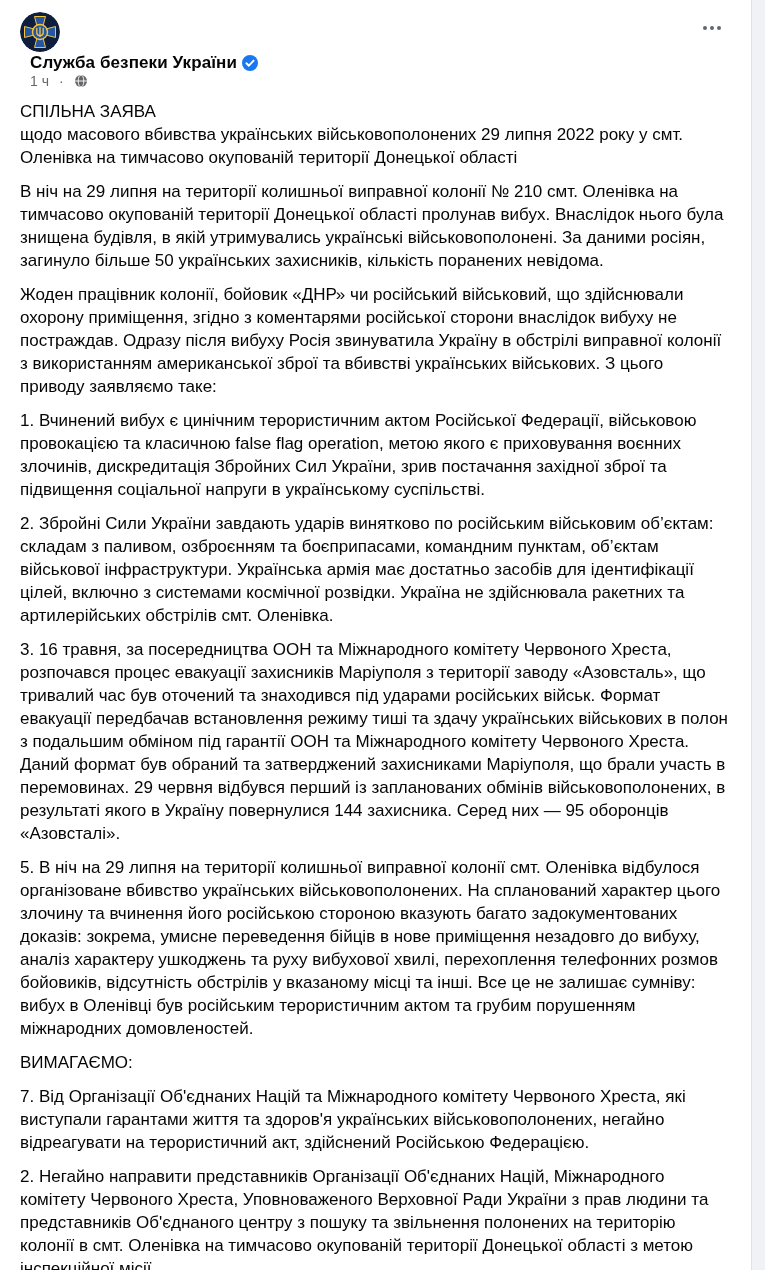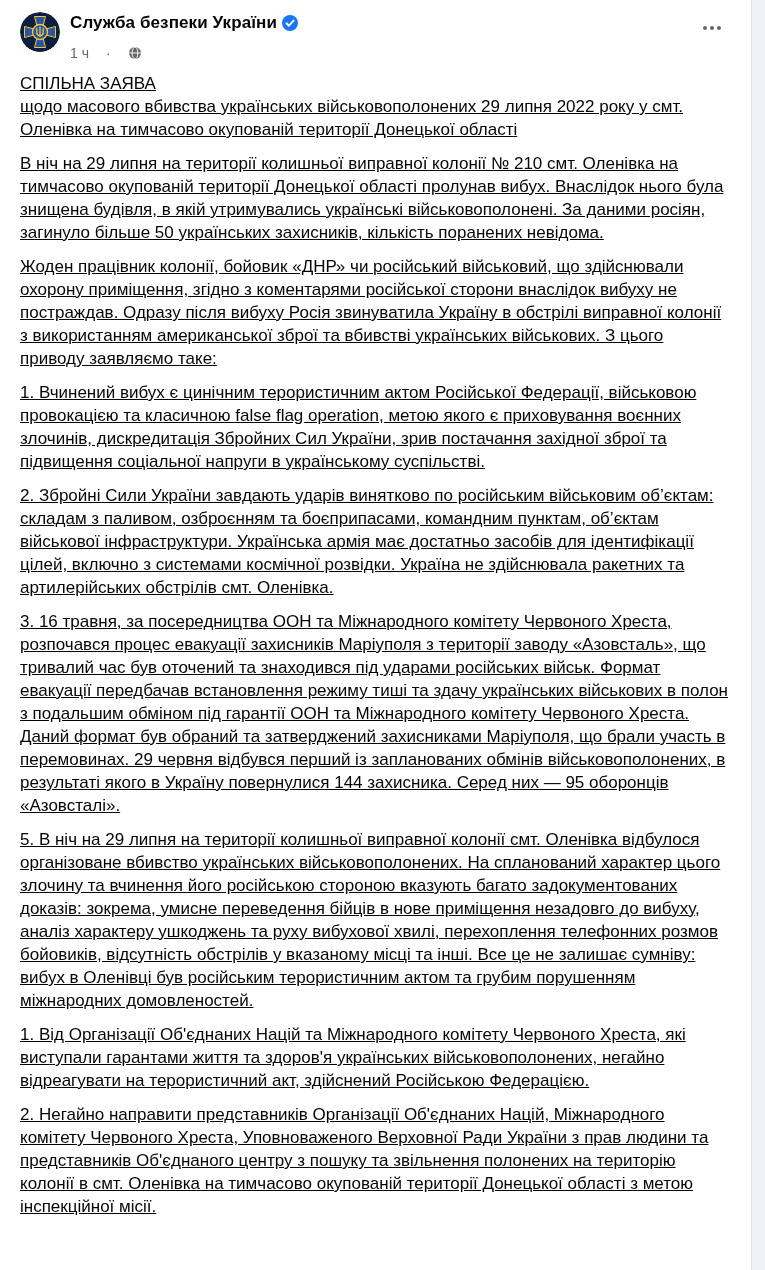--- a/index.html
+++ b/index.html
@@ -22,20 +22,21 @@
     min-height: 1270px;
     background: #ffffff;
     border-right: 1px solid #dfe1e5;
     box-sizing: border-box;
   }
   .post-header {
     position: relative;
     display: flex;
     align-items: flex-start;
     padding: 12px 24px 0 20px;
+    flex-direction: column;
   }
   .avatar {
     width: 40px;
     height: 40px;
     border-radius: 50%;
     flex: 0 0 40px;
     overflow: hidden;
     cursor: pointer;
   }
   .header-info {
@@ -56,24 +57,24 @@
     cursor: pointer;
   }
   .verified {
     width: 16px;
     height: 16px;
     display: inline-block;
   }
   .meta-row {
     display: flex;
     align-items: center;
-    gap: 17px;
+    gap: 10px;
     color: #65676b;
     font-size: 14px;
-    margin-top: 12px;
+    margin-top: 0;
   }
   .meta-row .timestamp { cursor: pointer; }
   .globe {
     width: 14px;
     height: 14px;
     display: inline-block;
   }
   .more-button {
     position: absolute;
     right: 26px;
@@ -93,21 +94,20 @@
   }
   .post-body {
     padding: 11px 22px 24px 20px;
     font-size: 17px;
     line-height: 23px;
     color: #050505;
   }
   .post-body p {
     margin: 0 0 11px 0;
     white-space: pre-line;
-    text-decoration: underline;
   }
   .post-body p:last-child { margin-bottom: 0; }
 </style>
 </head>
 <body>
 
 <div class="card">
 
   <div class="post-header">
 
@@ -160,17 +160,18 @@
 
   <div class="post-body">
     <p>СПІЛЬНА ЗАЯВА
 щодо масового вбивства українських військовополонених 29 липня 2022 року у смт. Оленівка на тимчасово окупованій території Донецької області</p>
     <p>В ніч на 29 липня на території колишньої виправної колонії № 210 смт. Оленівка на тимчасово окупованій території Донецької області пролунав вибух. Внаслідок нього була знищена будівля, в якій утримувались українські військовополонені. За даними росіян, загинуло більше 50 українських захисників, кількість поранених невідома.</p>
     <p>Жоден працівник колонії, бойовик «ДНР» чи російський військовий, що здійснювали охорону приміщення, згідно з коментарями російської сторони внаслідок вибуху не постраждав. Одразу після вибуху Росія звинуватила Україну в обстрілі виправної колонії з використанням американської зброї та вбивстві українських військових. З цього приводу заявляємо таке:</p>
     <p>1. Вчинений вибух є цинічним терористичним актом Російської Федерації, військовою провокацією та класичною false flag operation, метою якого є приховування воєнних злочинів, дискредитація Збройних Сил України, зрив постачання західної зброї та підвищення соціальної напруги в українському суспільстві.</p>
     <p>2. Збройні Сили України завдають ударів винятково по російським військовим об’єктам: складам з паливом, озброєнням та боєприпасами, командним пунктам, об’єктам військової інфраструктури. Українська армія має достатньо засобів для ідентифікації цілей, включно з системами космічної розвідки. Україна не здійснювала ракетних та артилерійських обстрілів смт. Оленівка.</p>
     <p>3. 16 травня, за посередництва ООН та Міжнародного комітету Червоного Хреста, розпочався процес евакуації захисників Маріуполя з території заводу «Азовсталь», що тривалий час був оточений та знаходився під ударами російських військ. Формат евакуації передбачав встановлення режиму тиші та здачу українських військових в полон з подальшим обміном під гарантії ООН та Міжнародного комітету Червоного Хреста. Даний формат був обраний та затверджений захисниками Маріуполя, що брали участь в перемовинах. 29 червня відбувся перший із запланованих обмінів військовополонених, в результаті якого в Україну повернулися 144 захисника. Серед них — 95 оборонців «Азовсталі».</p>
     <p>5. В ніч на 29 липня на території колишньої виправної колонії смт. Оленівка відбулося організоване вбивство українських військовополонених. На спланований характер цього злочину та вчинення його російською стороною вказують багато задокументованих доказів: зокрема, умисне переведення бійців в нове приміщення незадовго до вибуху, аналіз характеру ушкоджень та руху вибухової хвилі, перехоплення телефонних розмов бойовиків, відсутність обстрілів у вказаному місці та інші. Все це не залишає сумніву: вибух в Оленівці був російським терористичним актом та грубим порушенням міжнародних домовленостей.</p>
-    <p>1. Від Організації Об'єднаних Націй та Міжнародного комітету Червоного Хреста, які виступали гарантами життя та здоров'я українських військовополонених, негайно відреагувати на терористичний акт, здійснений Російською Федерацією.</p>
+    <p>ВИМАГАЄМО:</p>
+    <p>7. Від Організації Об'єднаних Націй та Міжнародного комітету Червоного Хреста, які виступали гарантами життя та здоров'я українських військовополонених, негайно відреагувати на терористичний акт, здійснений Російською Федерацією.</p>
     <p>2. Негайно направити представників Організації Об'єднаних Націй, Міжнародного комітету Червоного Хреста, Уповноваженого Верховної Ради України з прав людини та представників Об'єднаного центру з пошуку та звільнення полонених на територію колонії в смт. Оленівка на тимчасово окупованій території Донецької області з метою інспекційної місії.</p>
   </div>
 
 </div>
 
 </body></html>

